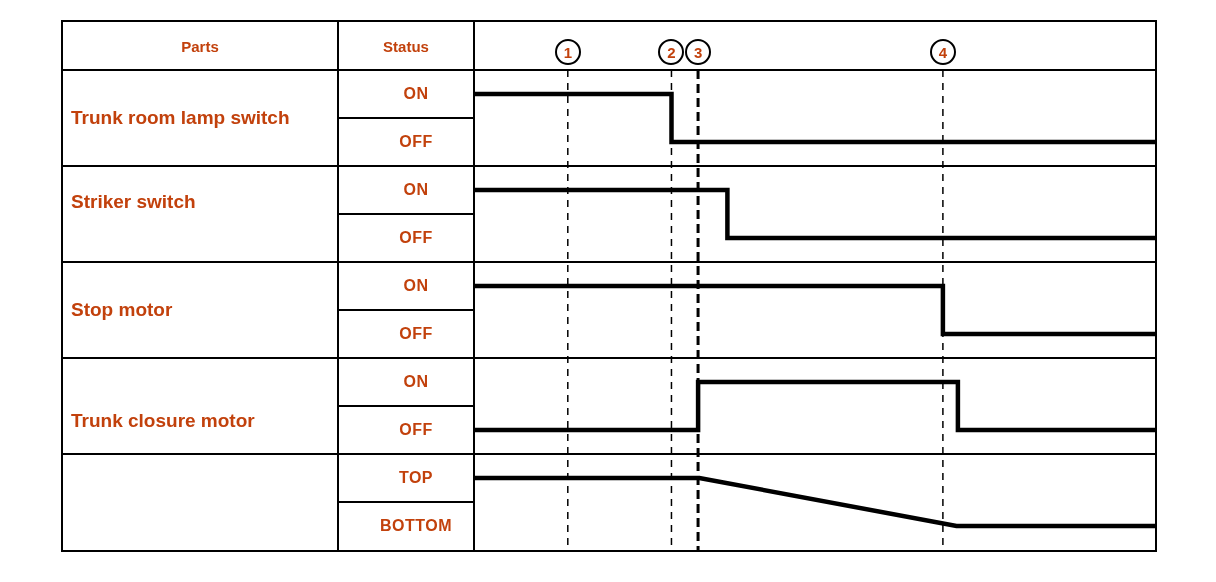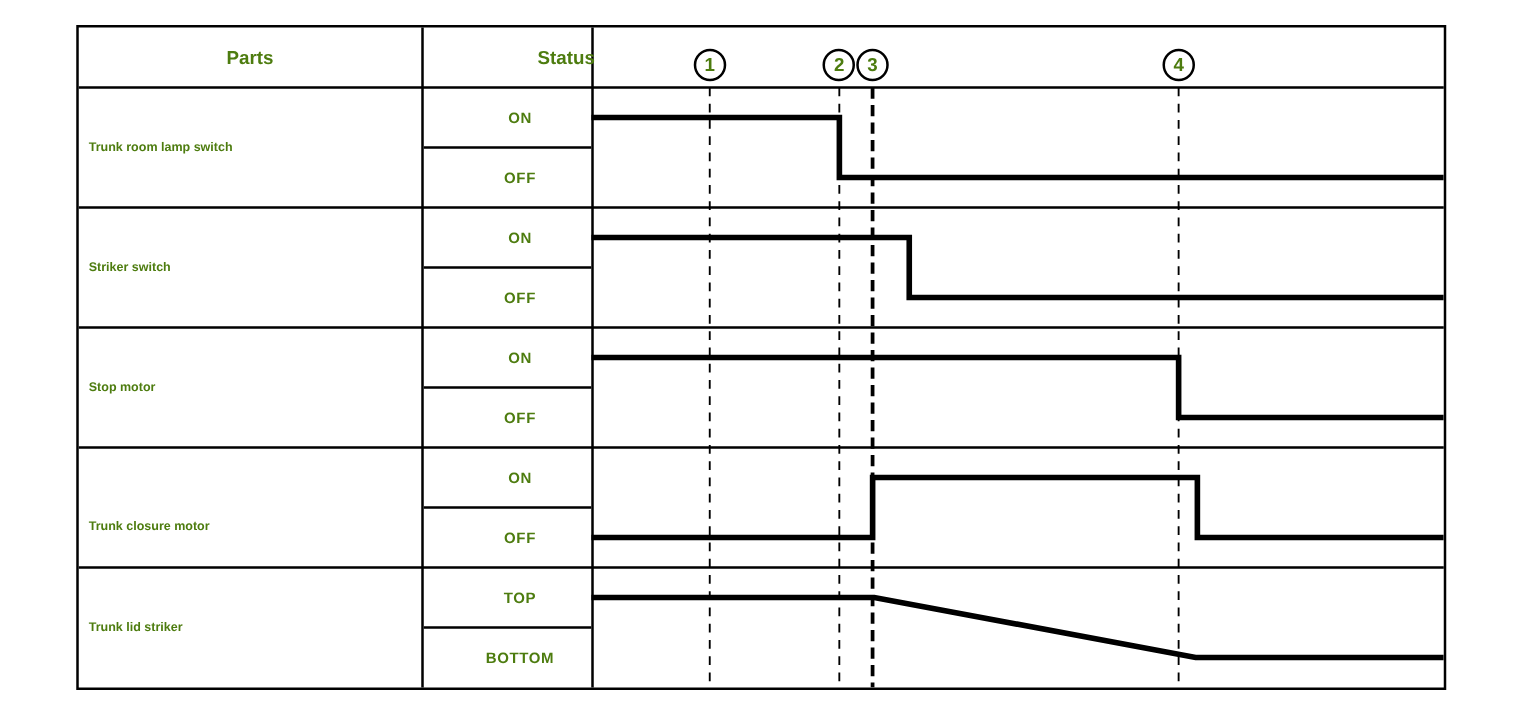--- a/index.html
+++ b/index.html
@@ -2,21 +2,21 @@
 <html><head>
 <meta charset="utf-8">
 <style>
   html, body { margin: 0; padding: 0; background: #ffffff; }
   .stage {
     position: relative;
     width: 1216px;
     height: 582px;
     background: #ffffff;
     font-family: "Liberation Sans", sans-serif;
-    color: #4d7c0f;
+    color: #c2410c;
     overflow: hidden;
   }
   .table {
     position: absolute;
     left: 61px;
     top: 20px;
     width: 1092px;
     height: 528px;
     border: 2px solid #000;
   }
@@ -24,32 +24,32 @@
   .v1 { left: 274px; }
   .v2 { left: 410px; }
   .hline { position: absolute; height: 2px; background: #000; left: 0; width: 100%; }
   .status-sep { left: 276px; width: 134px; }
   .hdr {
     position: absolute; top: 0; height: 48px;
     display: flex; align-items: center; justify-content: center;
     font-weight: bold; font-size: 15px;
   }
   .hdr-parts { left: 0; width: 274px; }
-  .hdr-status { left: 276px; width: 134px; margin-left: 47px; }
+  .hdr-status { left: 276px; width: 134px; }
   .part-cell {
     position: absolute; left: 0; width: 266px; height: 96px;
     padding-left: 8px;
     display: flex; align-items: center;
-    font-weight: bold; font-size: 10px;
+    font-weight: bold; font-size: 19px;
     white-space: nowrap;
   }
   .status-cell {
     position: absolute; left: 276px; width: 154px; height: 48px;
     display: flex; align-items: center; justify-content: center;
-    font-weight: bold; font-size: 12px;
+    font-weight: bold; font-size: 16px;
     letter-spacing: 0.5px;
   }
   .marker {
     position: absolute;
     top: 17px;
     width: 22px; height: 22px;
     border: 2px solid #000;
     border-radius: 50%;
     display: flex; align-items: center; justify-content: center;
     font-weight: bold; font-size: 15px;
@@ -83,33 +83,32 @@
     <div class="hline status-sep" style="top:383px"></div>
     <div class="hline status-sep" style="top:479px"></div>
 
     <div class="hdr hdr-parts">Parts</div>
     <div class="hdr hdr-status">Status</div>
 
     <div class="part-cell" style="top:48px">Trunk room lamp switch</div>
     <div class="status-cell" style="top:48px">ON</div>
     <div class="status-cell" style="top:96px">OFF</div>
 
-    <div class="part-cell" style="top:144px">Striker switch</div>
+    <div class="part-cell" style="top:132px">Striker switch</div>
     <div class="status-cell" style="top:144px">ON</div>
     <div class="status-cell" style="top:192px">OFF</div>
 
     <div class="part-cell" style="top:240px">Stop motor</div>
     <div class="status-cell" style="top:240px">ON</div>
     <div class="status-cell" style="top:288px">OFF</div>
 
     <div class="part-cell" style="top:351px">Trunk closure motor</div>
     <div class="status-cell" style="top:336px">ON</div>
     <div class="status-cell" style="top:384px">OFF</div>
 
-    <div class="part-cell" style="top:432px">Trunk lid striker</div>
     <div class="status-cell" style="top:480px">BOTTOM</div>
     <div class="status-cell" style="top:432px">TOP</div>
 
     <div class="marker" style="left: 491.798px;">1</div>
     <div class="marker" style="left: 595.462px;">2</div>
     <div class="marker" style="left: 622.06px;">3</div>
     <div class="marker" style="left: 866.898px;">4</div>
 
     <svg class="chart-svg" id="chart" viewBox="0 0 682 480">
         <line x1="94.798" x2="94.798" y1="0" y2="480" stroke="#000000" stroke-width="1.5" stroke-dasharray="7 6"></line>

